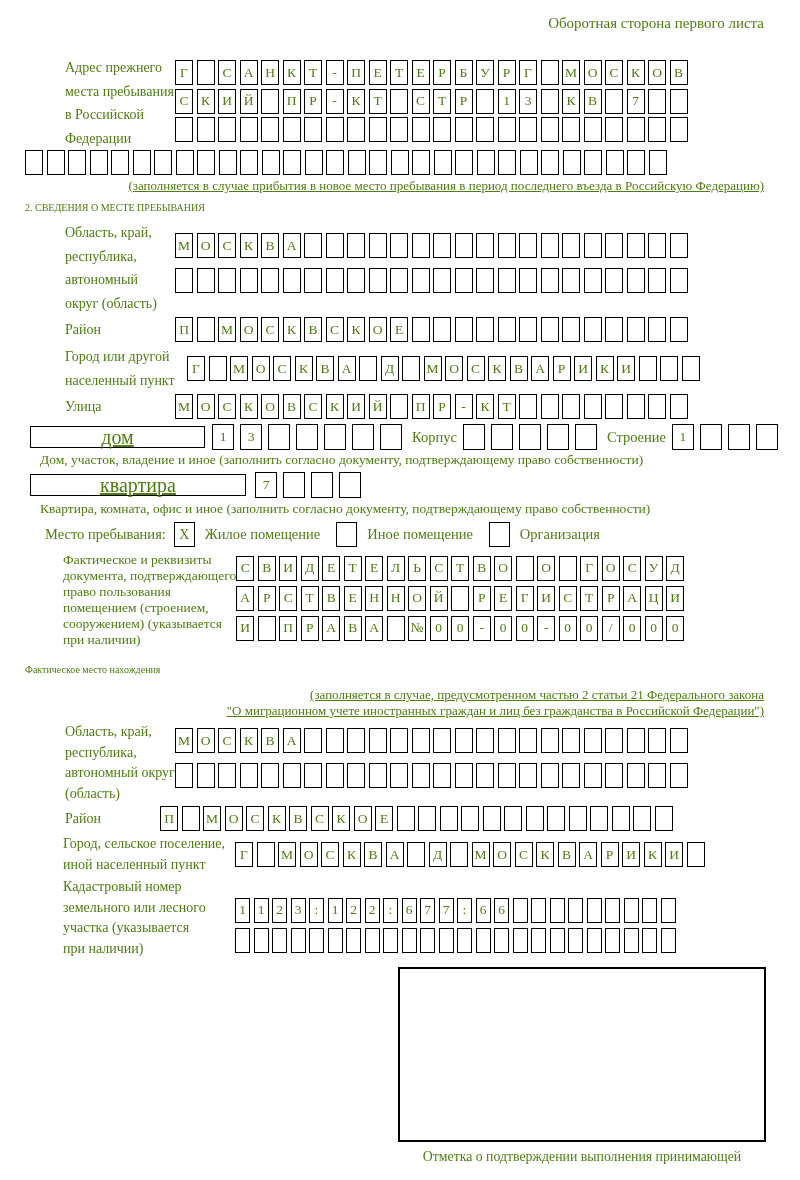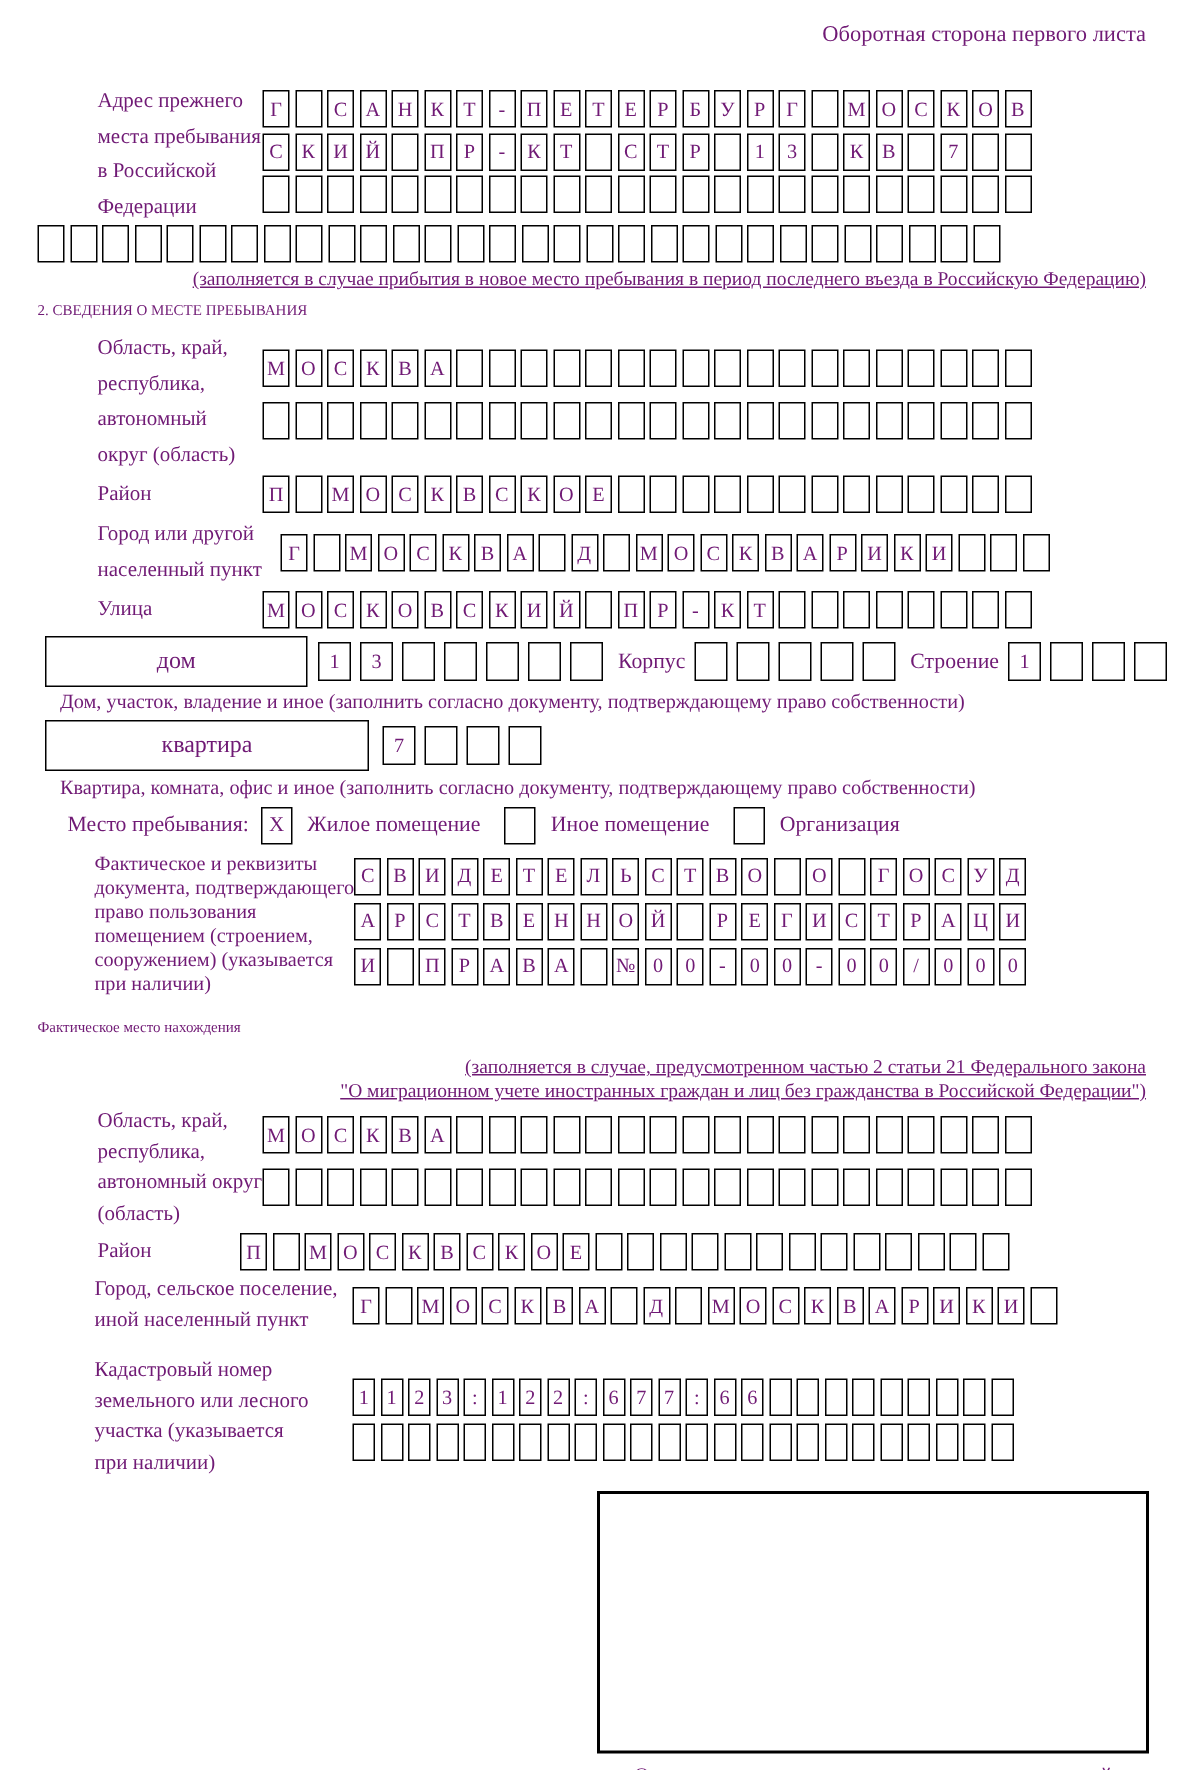--- a/index.html
+++ b/index.html
@@ -1,19 +1,19 @@
 <!DOCTYPE html>
 <html><head>
 <meta charset="utf-8">
 <style>
   * { box-sizing: border-box; }
   html, body { margin: 0; padding: 0; background: #fff; }
   .page {
     width: 800px; height: 1180px;
-    background: #fff; color: #701a75;
+    background: #fff; color: #4d7c0f;
     font-family: "Liberation Serif", "DejaVu Serif", serif;
     padding: 14px 36px 0 25px;
     overflow: hidden;
   }
   .top-title { text-align: right; font-size: 15px; line-height: 18px; }
 
   .row { display: flex; align-items: center; }
   .label-col { flex: 0 0 150px; padding-left: 40px; font-size: 14px; line-height: 23.5px; }
   .label-col div { white-space: nowrap; }
   .lc135 { flex-basis: 135px; }
@@ -33,23 +33,24 @@
   .cells.big .cell { width: 22px; height: 26px; }
   .stack > .cells { margin-bottom: 3.5px; }
   .stack.gap10 > .cells { margin-bottom: 10px; }
 
   .note { text-align: right; font-size: 13px; line-height: 16px; text-decoration: underline; }
   .sec-title { text-align: left; font-weight: normal; font-size: 10px; line-height: 19px; }
   .caption { margin-left: 15px; font-size: 13.5px; line-height: 16px; }
 
   .dom-row { display: flex; align-items: center; margin-left: 5px; }
   .widebox {
-    border: 1.7px solid #000; height: 34px; flex: none;
+    border: 1.7px solid #000; height: 22px; flex: none;
     display: flex; align-items: center; justify-content: center;
-    font-size: 16px;
+    font-size: 20px;
+    text-decoration: underline;
   }
   .wb-dom { width: 175px; margin-right: 7px; }
   .wb-kv  { width: 216px; margin-right: 9px; }
   .inline-label { font-size: 14.5px; margin: 0 6px 0 10px; white-space: nowrap; }
 
   .mesto-row { display: flex; align-items: center; margin-left: 20px; font-size: 14.5px; }
   .cbox {
     width: 21px; height: 25px; flex: none;
     border: 1.7px solid #000; margin: 0 10px 0 16px;
     display: flex; align-items: center; justify-content: center;
@@ -612,21 +613,21 @@
         <span class="cell">А</span>
         <span class="cell">Р</span>
         <span class="cell">И</span>
         <span class="cell">К</span>
         <span class="cell">И</span>
         <span class="cell"></span>
       </div>
   </div>
 
   <div class="row mt2">
-    <div class="label-col lc210 lh20" style="padding-left:38px;margin-top:11px;">
+    <div class="label-col lc210 lh20" style="padding-left:38px;">
       <div>Кадастровый номер</div>
       <div>земельного или лесного</div>
       <div>участка (указывается</div>
       <div>при наличии)</div>
     </div>
     <div class="stack" style="margin-top:18px">
       <div class="cells w15" style="margin-bottom:5px">
           <span class="cell">1</span>
           <span class="cell">1</span>
           <span class="cell">2</span>

